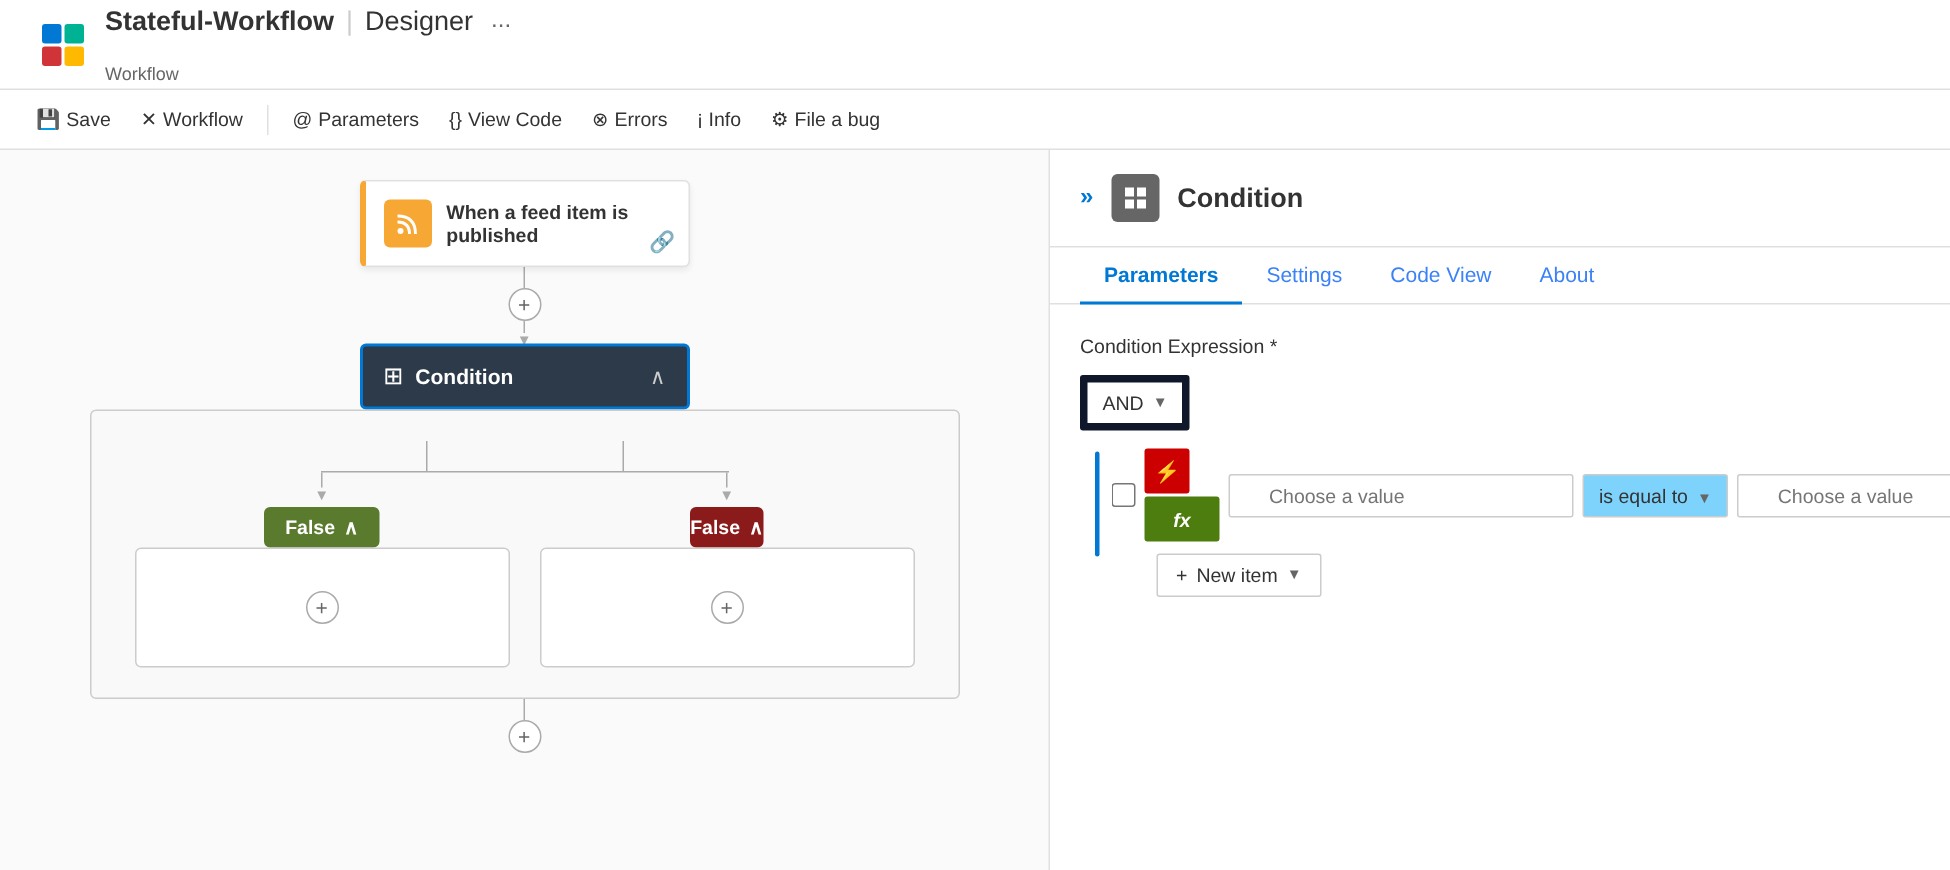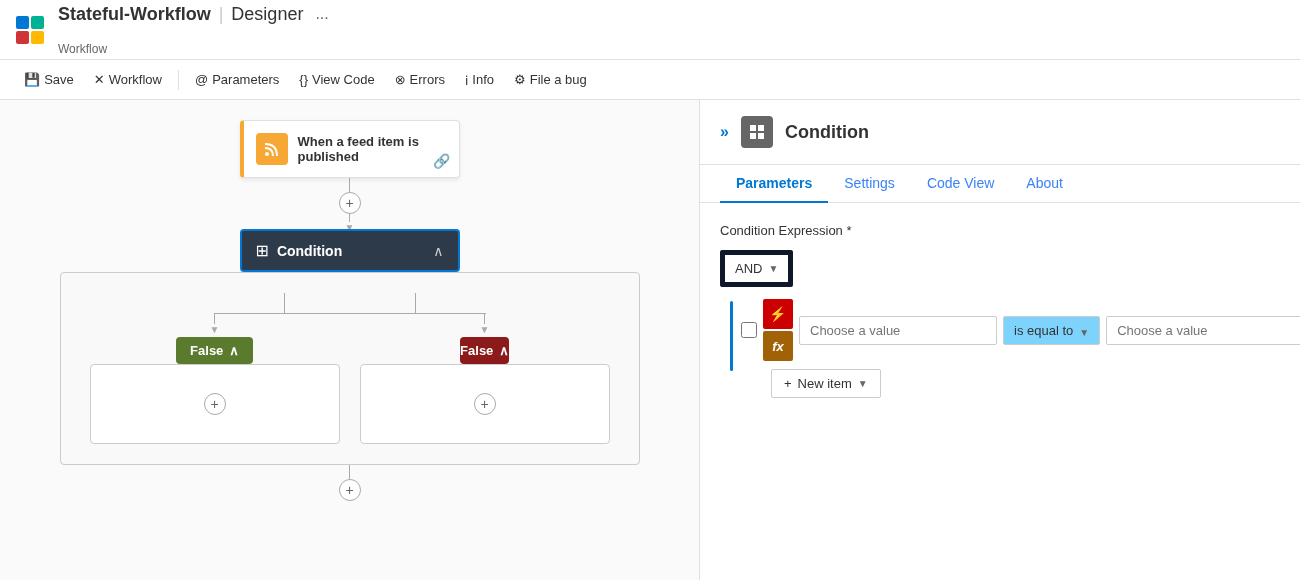--- a/index.html
+++ b/index.html
@@ -1,19 +1,19 @@
 <!DOCTYPE html>
 <html><head>
   <meta charset="utf-8">
   <style>
     * { box-sizing: border-box; margin: 0; padding: 0; }
     body { font-family: 'Segoe UI', Arial, sans-serif; font-size: 13px; background: #fff; color: #333; width: 1300px; height: 580px; overflow: hidden; }
 
     
-    .header { display: flex; align-items: center; padding: 8px 12px; border-bottom: 1px solid #e0e0e0; height: 60px; }
+    .header { display: flex; align-items: center; padding: 8px 24px; border-bottom: 1px solid #e0e0e0; height: 60px; }
     .header-logo { width: 36px; height: 36px; margin-right: 10px; display: flex; align-items: center; justify-content: center; }
     .logo-grid { display: grid; grid-template-columns: 1fr 1fr; gap: 2px; width: 28px; height: 28px; }
     .logo-cell { border-radius: 2px; }
     .logo-cell.blue { background: #0078d4; }
     .logo-cell.green { background: #00b294; }
     .logo-cell.red { background: #d13438; }
     .logo-cell.yellow { background: #ffb900; }
 
     
     .toolbar { display: flex; align-items: center; padding: 6px 16px; border-bottom: 1px solid #e0e0e0; height: 40px; gap: 4px; }
@@ -54,23 +54,23 @@
     .panel-tab.active { color: #0078d4; border-bottom: 2px solid #0078d4; font-weight: 600; }
 
     .panel-content { padding: 20px; flex: 1; overflow-y: auto; }
     .field-label { font-size: 13px; font-weight: 500; margin-bottom: 12px; color: #333; }
 
     
     .and-row { display: flex; align-items: center; gap: 8px; margin-bottom: 12px; }
     .and-select { border: 5px solid #0f172a; border-radius: 2px; padding: 6px 10px; font-size: 13px; background: #fff; cursor: pointer; display: flex; align-items: center; gap: 6px; }
 
     .lightning-btn { background: #c00; border-radius: 2px; width: 30px; height: 30px; display: flex; align-items: center; justify-content: center; color: #fff; font-size: 16px; cursor: pointer; position: relative; z-index: 5; }
-    .fx-btn { background: #a16207; border-radius: 2px; width: 30px; height: 30px; display: flex; align-items: center; justify-content: center; color: #fff; font-size: 13px; font-weight: 600; cursor: pointer; font-style: italic; }
-
-    .value-input { border: 1px solid #ccc; border-radius: 2px; padding: 6px 10px; font-size: 13px; min-width: 140px; color: #888; }
+    .fx-btn { background: #4d7c0f; border-radius: 2px; width: 50px; height: 30px; display: flex; align-items: center; justify-content: center; color: #fff; font-size: 13px; font-weight: 600; cursor: pointer; font-style: italic; }
+
+    .value-input { border: 1px solid #ccc; border-radius: 2px; padding: 6px 26px; font-size: 13px; min-width: 140px; color: #888; }
     .operator-select { border: 1px solid #ccc; border-radius: 2px; padding: 6px 10px; font-size: 13px; background: #7dd3fc; cursor: pointer; display: flex; align-items: flex-end; gap: 6px; white-space: nowrap; }
 
     .new-item-row { display: flex; align-items: center; gap: 6px; margin-left: 30px; margin-top: 4px; }
     .new-item-btn { border: 1px solid #ccc; border-radius: 2px; padding: 6px 12px; font-size: 13px; background: #fff; cursor: pointer; display: flex; align-items: center; gap: 6px; color: #333; }
   </style>
 </head>
 <body>
 
 <div class="header">
   <div class="header-logo">

